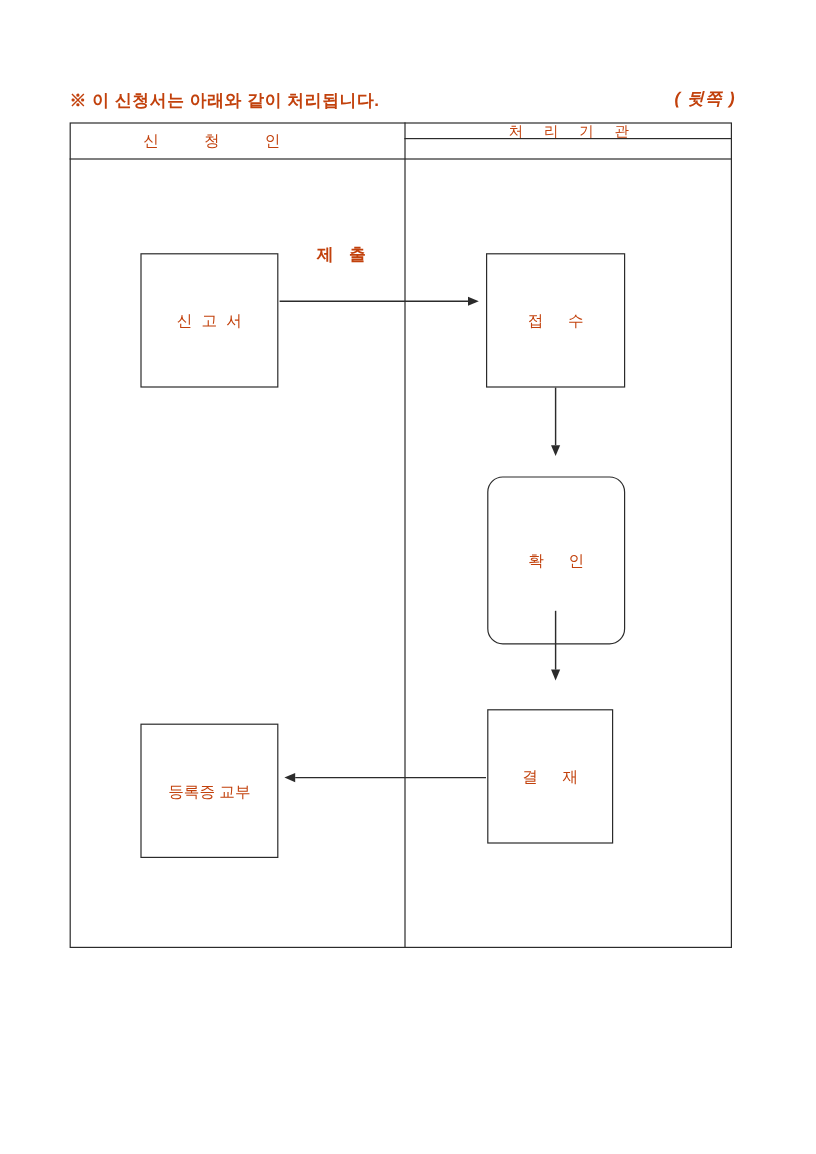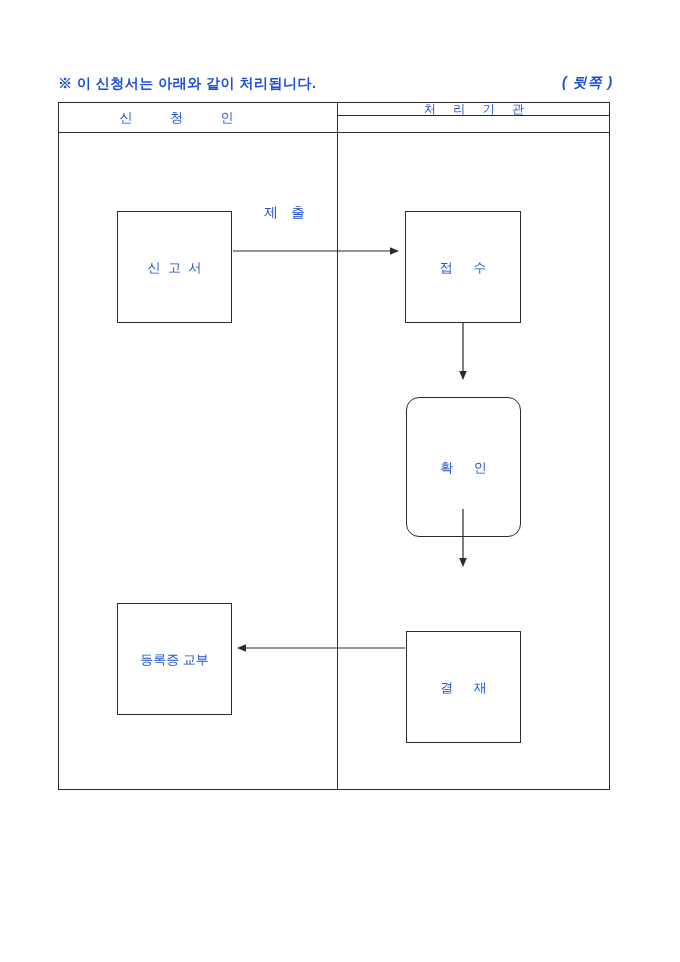--- a/index.html
+++ b/index.html
@@ -2,24 +2,24 @@
 <html><head>
 <meta charset="utf-8">
 <style>
   html, body { margin: 0; padding: 0; background: #ffffff; }
   .page {
     position: relative;
     width: 680px;
     height: 962px;
     background: #ffffff;
     font-family: "Liberation Sans", sans-serif;
-    color: #1d4ed8;
+    color: #c2410c;
     overflow: hidden;
   }
-  .txt { position: absolute; white-space: pre; line-height: 1; }
+  .txt { position: absolute; white-space: pre; line-height: 1; font-weight: bold; }
 
   
   .note {
     left: 58px; top: 76px;
     font-size: 14px; font-weight: bold;
     letter-spacing: 0.5px;
   }
   .side-label {
     left: 562px; top: 75px;
     font-size: 14px; font-weight: bold;
@@ -70,21 +70,21 @@
     position: absolute;
     border: 1px solid #2b2b2b;
     box-sizing: border-box;
     background: #ffffff;
     display: flex; align-items: center; justify-content: center;
     font-size: 13px; white-space: pre; line-height: 1;
   }
   .box-report       { left: 117px; top: 211px; width: 115px; height: 112px; word-spacing: 4px; }
   .box-receipt      { left: 405px; top: 211px; width: 116px; height: 112px; word-spacing: 17px; }
   .box-confirm      { left: 406px; top: 397px; width: 115px; height: 140px; word-spacing: 17px; border-radius: 13px; }
-  .box-approval     { left: 406px; top: 591px; width: 115px; height: 112px; word-spacing: 17px; margin-top: 40px; }
+  .box-approval     { left: 406px; top: 591px; width: 105px; height: 112px; word-spacing: 17px; }
   .box-certificate  { left: 117px; top: 603px; width: 115px; height: 112px; }
 
   
   .submit-label {
     left: 264px; top: 205px;
     font-size: 14px; word-spacing: 9px;
   }
 
   .arrows {
     position: absolute; left: 0; top: 0;

